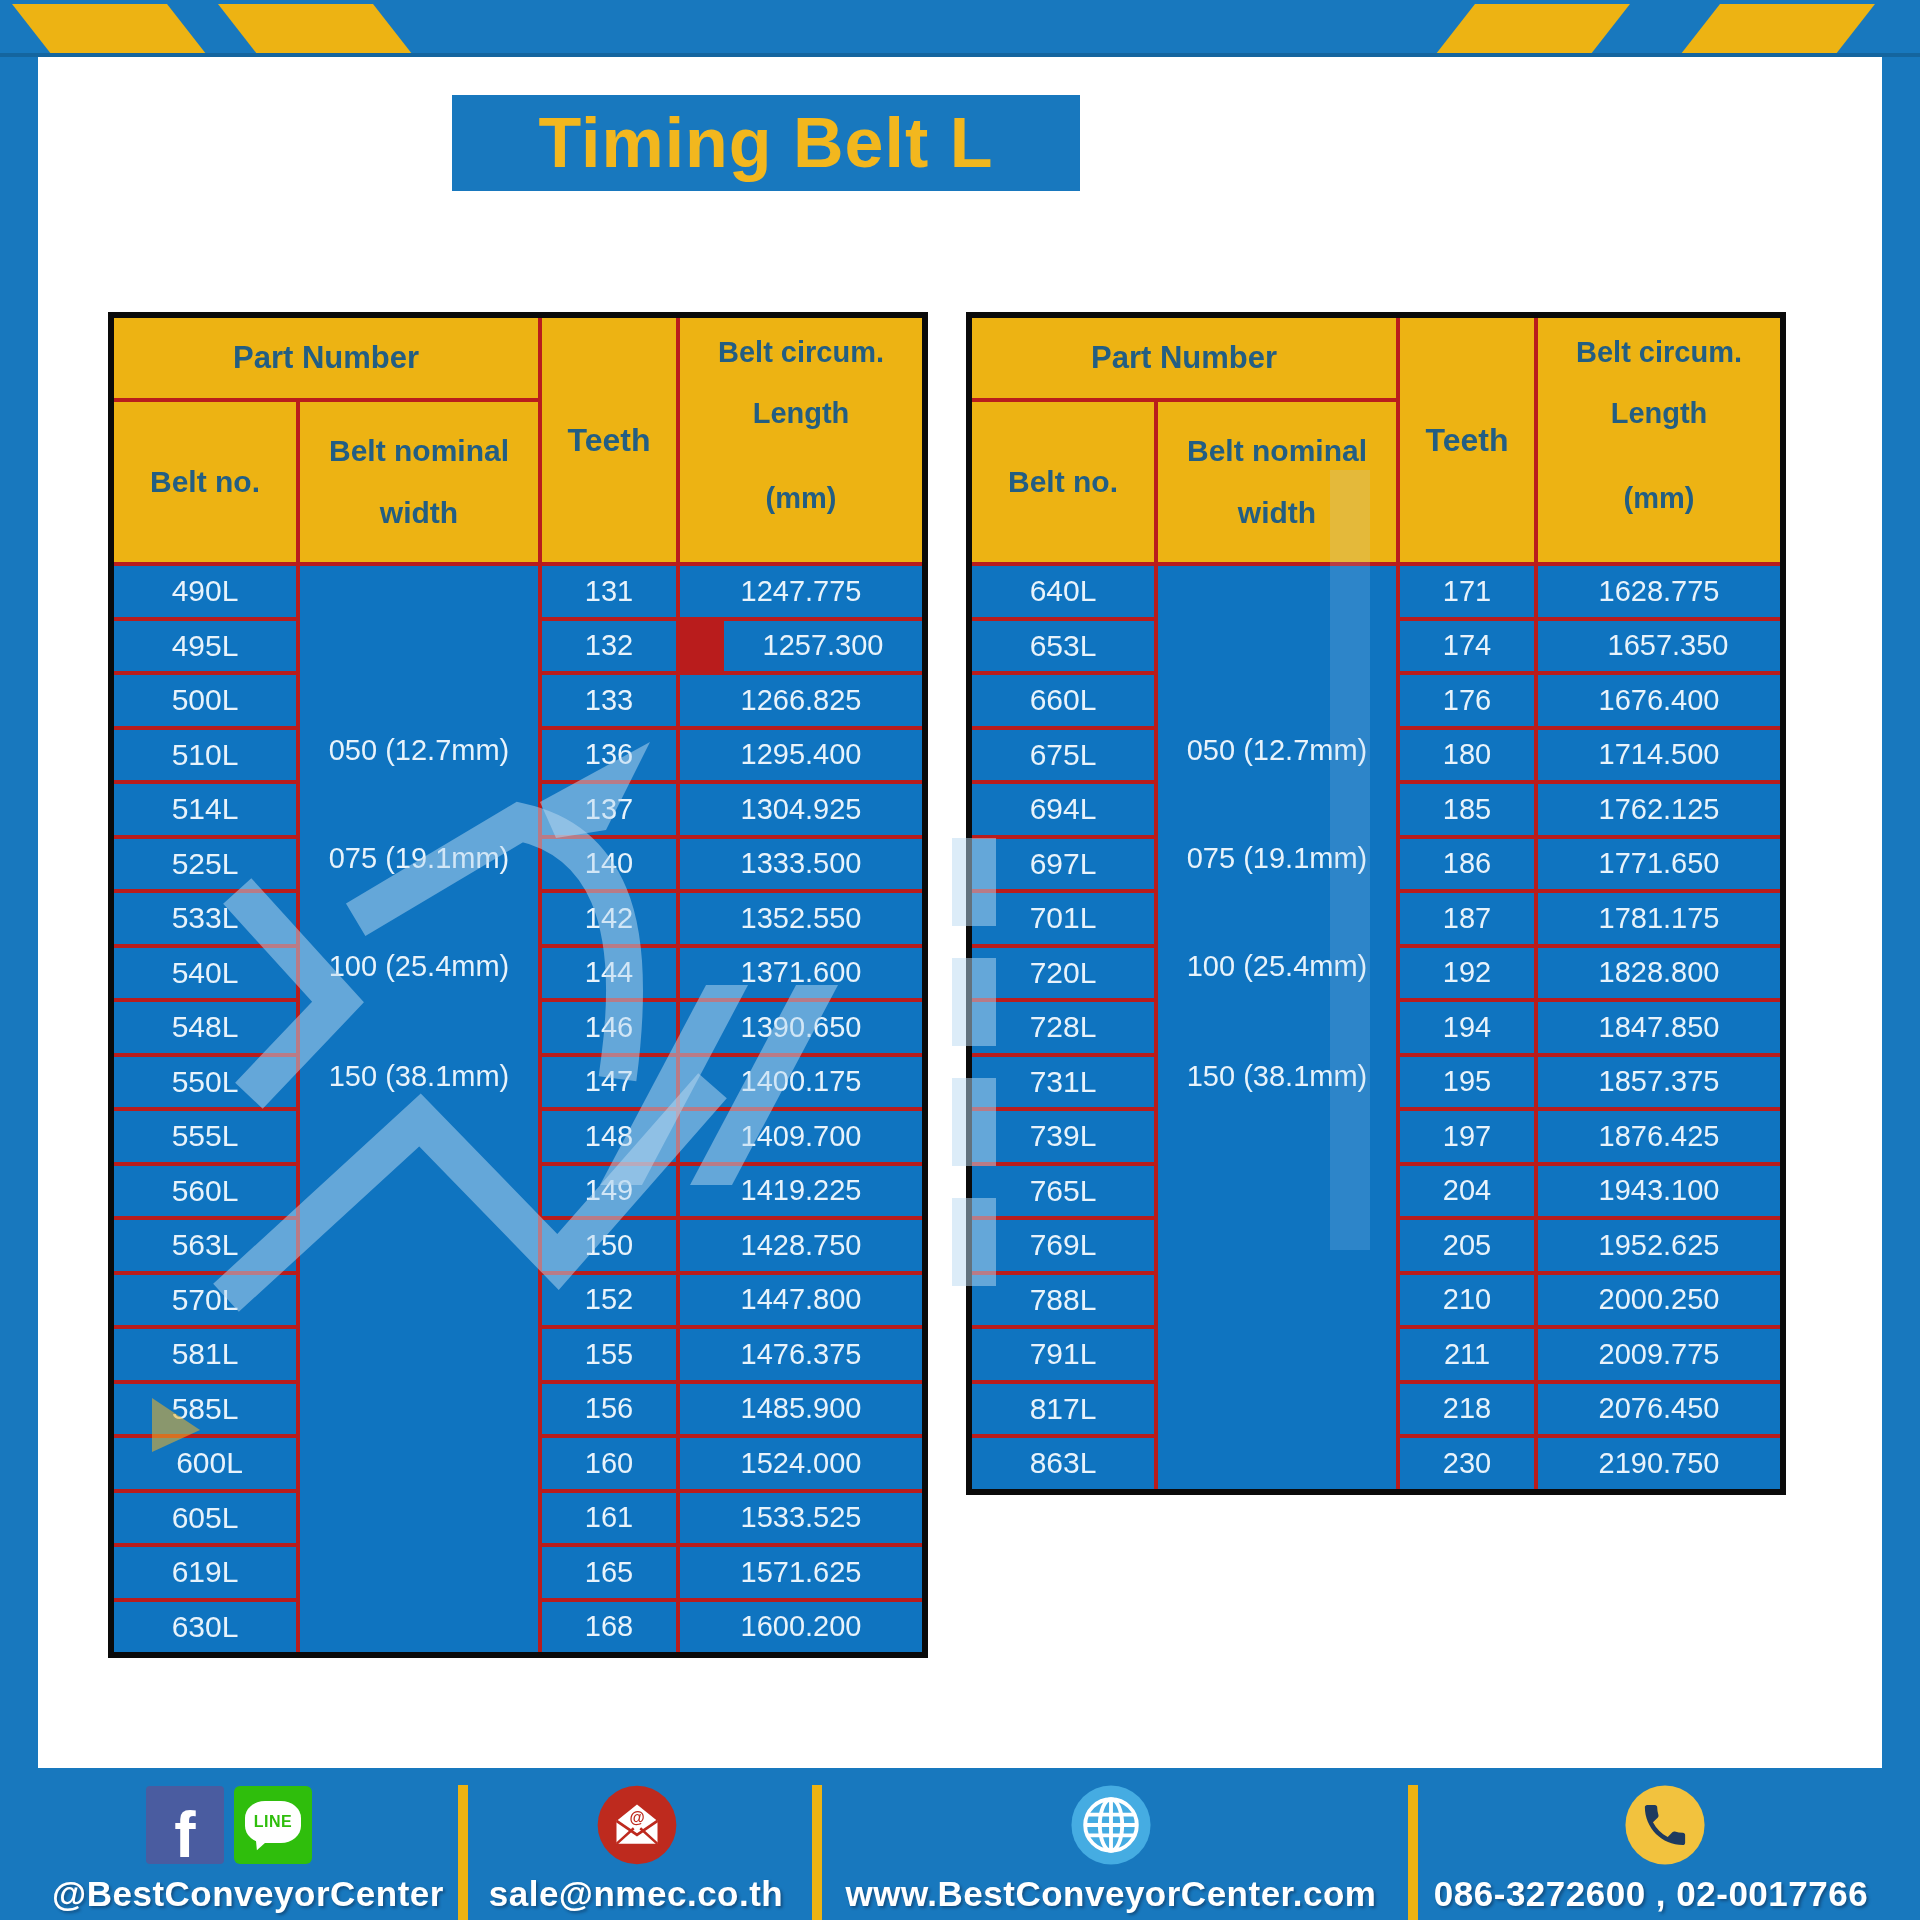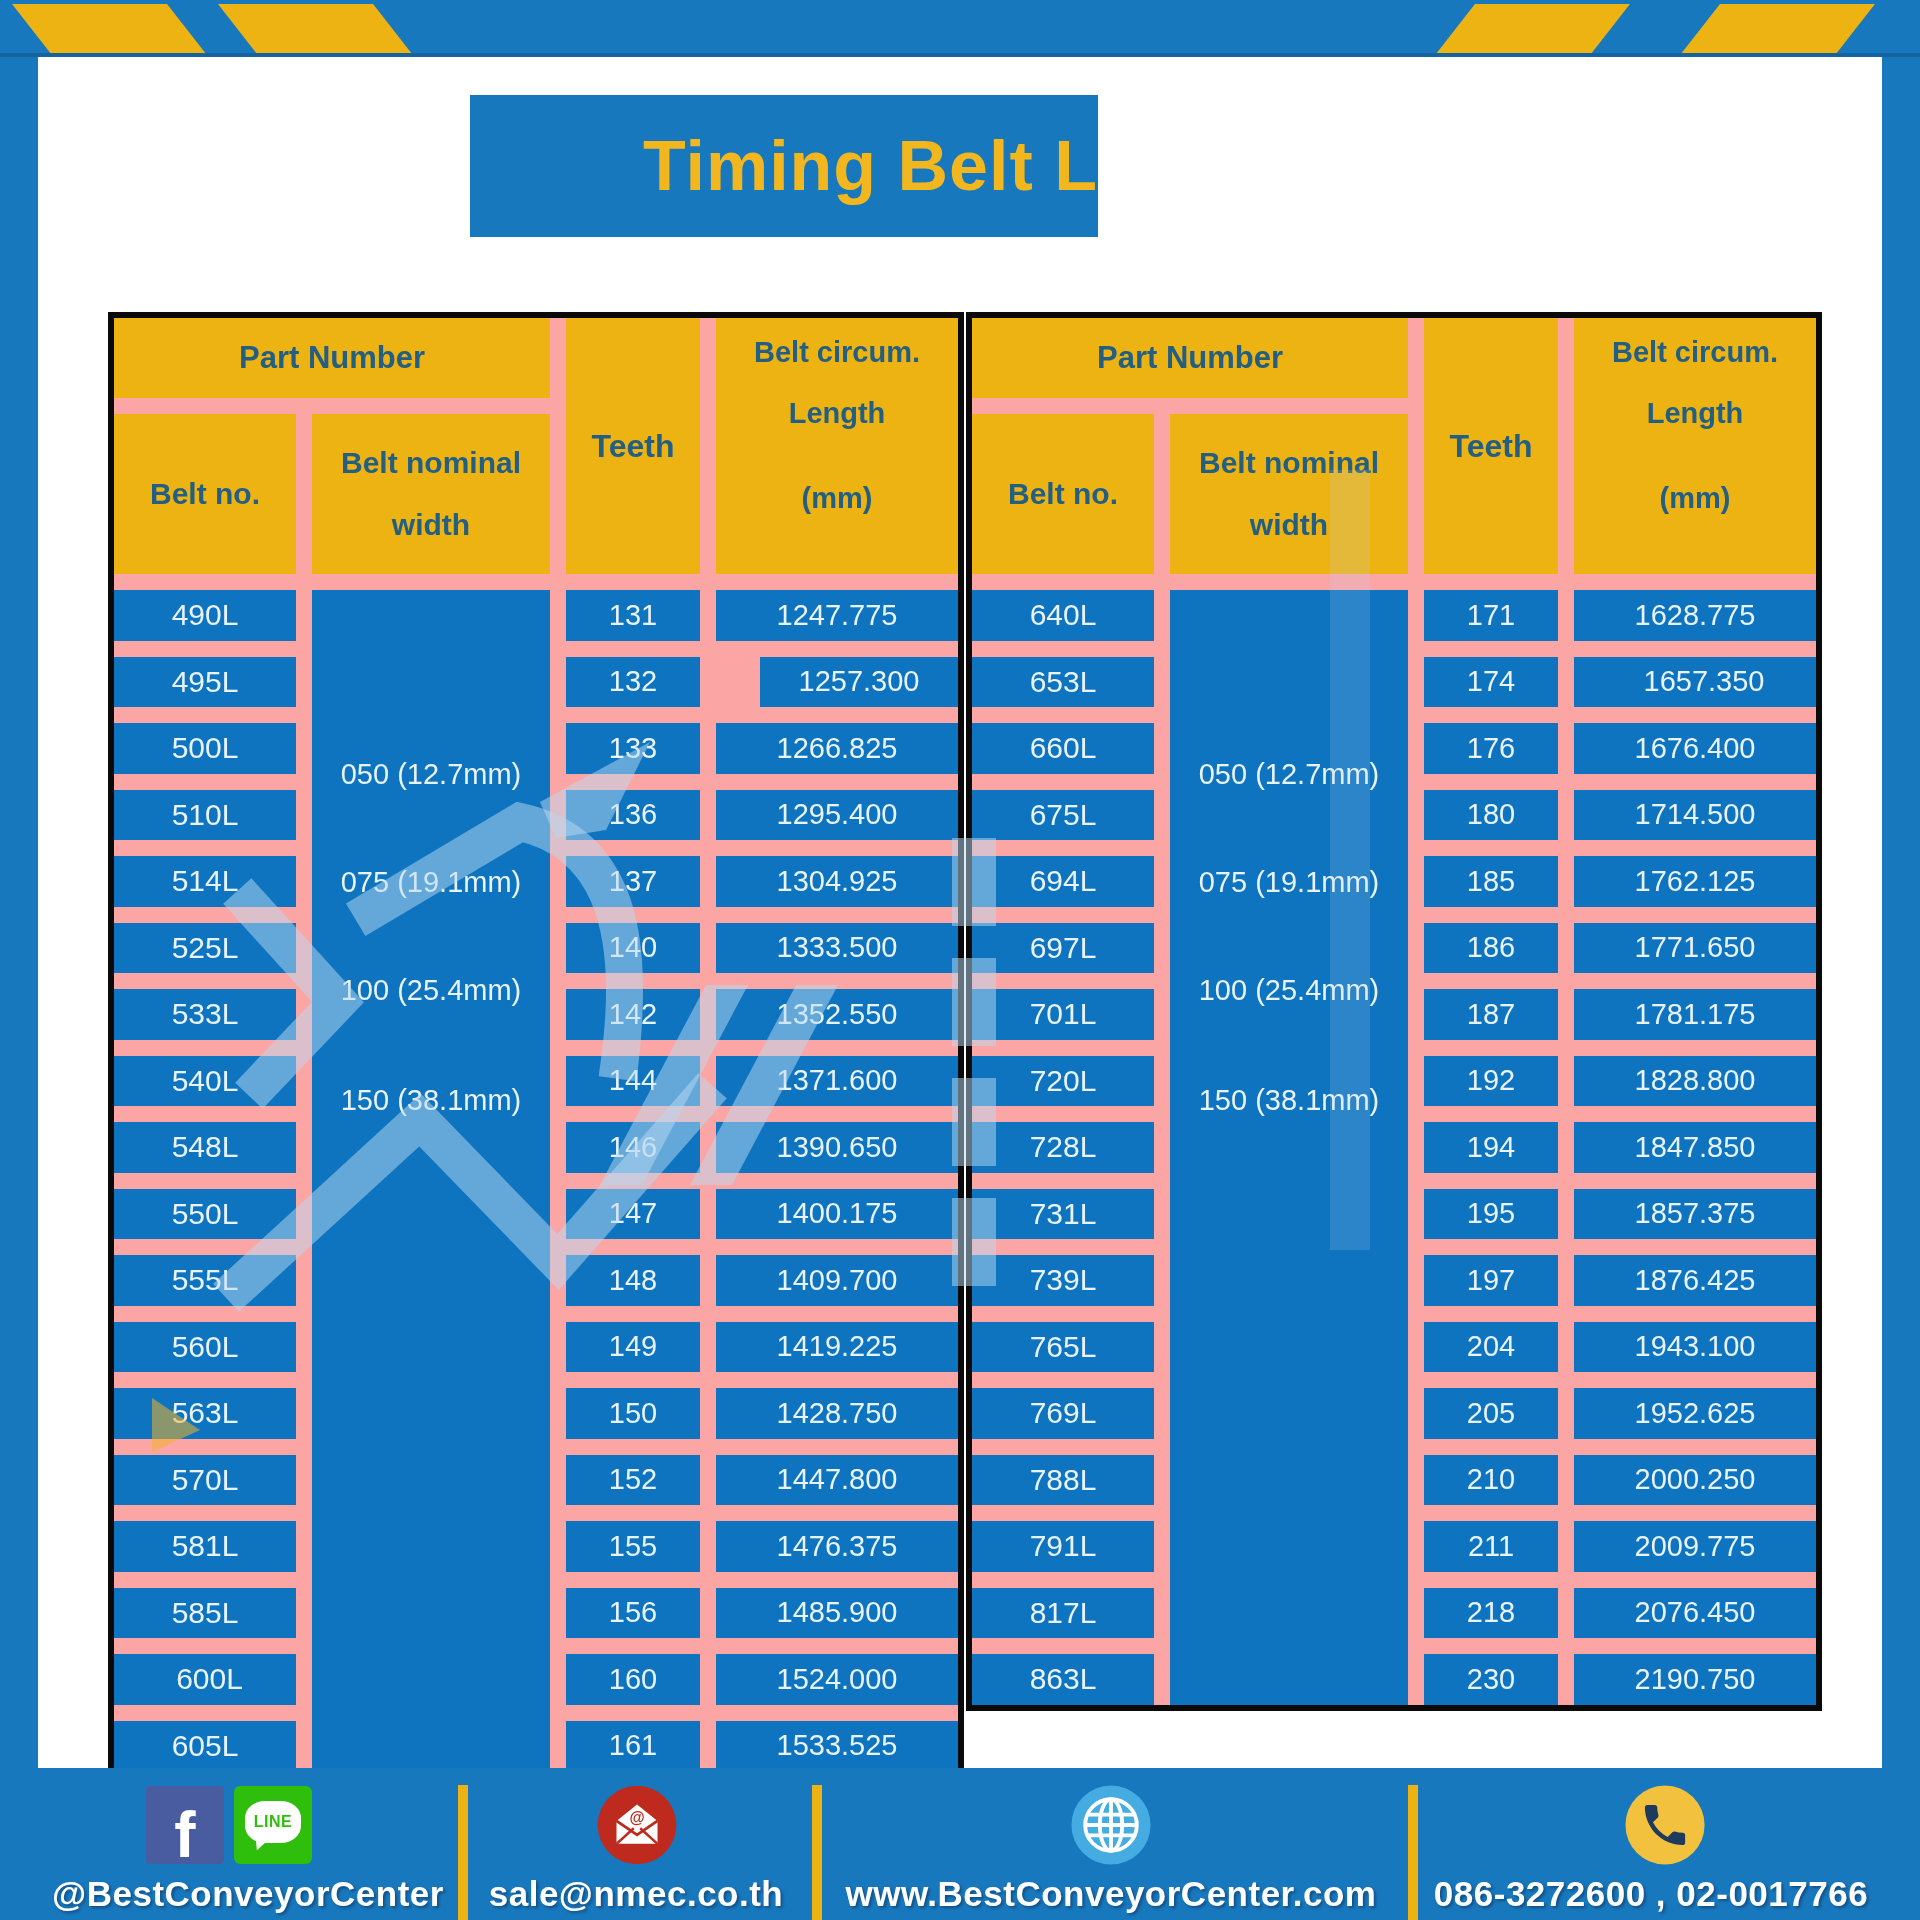--- a/index.html
+++ b/index.html
@@ -7,25 +7,25 @@
         font-family:"Liberation Sans",sans-serif;}
   
   .side-border{position:absolute;top:0;bottom:0;width:38px;background:#1878BE;z-index:3;}
   .side-border.left{left:0;} .side-border.right{right:0;}
   .top-band{position:absolute;left:0;top:0;width:1920px;height:57px;background:#1878BE;z-index:4;overflow:hidden;}
   .top-band::after{content:"";position:absolute;left:0;right:0;bottom:0;height:4px;background:#14659F;}
   .stripe{position:absolute;top:4px;height:49px;width:155px;background:#EDB313;transform-origin:0 0;}
   .stripe.lean-right{transform:skewX(38deg);}
   .stripe.lean-left{transform:skewX(-38deg);}
   
-  .title-box{position:absolute;left:470px;top:95px;width:628px;height:142px;background:#1878BE;
-             display:flex;align-items:center;justify-content:flex-end;z-index:2;}
+  .title-box{position:absolute;left:452px;top:95px;width:628px;height:96px;background:#1878BE;
+             display:flex;align-items:center;justify-content:center;z-index:2;}
   .title-box span{color:#F2B71E;font-size:70px;font-weight:bold;letter-spacing:1px;}
   
-  .belt-table{position:absolute;display:grid;background:#fca5a5;border:6px solid #0A0A0A;gap:16px;
+  .belt-table{position:absolute;display:grid;background:#b91c1c;border:6px solid #0A0A0A;gap:4px;
               grid-template-columns:182px 238px 134px 242px;z-index:1;}
   #table-left{left:108px;top:312px;grid-template-rows:80px 160px repeat(20,50.5px);}
   #table-right{left:966px;top:312px;grid-template-rows:80px 160px repeat(17,50.5px);}
   .hdr{background:#EDB313;color:#235E83;font-weight:bold;display:flex;align-items:center;justify-content:center;text-align:center;}
   .hdr.part-number{grid-area:1/1/2/3;font-size:31px;}
   .hdr.belt-no{grid-area:2/1/3/2;font-size:30px;}
   .hdr.belt-width{grid-area:2/2/3/3;flex-direction:column;font-size:30px;}
   .hdr.belt-width span:nth-child(2){margin-top:28px;}
   .hdr.teeth{grid-area:1/3/3/4;font-size:32px;}
   .hdr.circ{grid-area:1/4/3/5;flex-direction:column;justify-content:flex-start;padding-top:18px;font-size:29px;}

